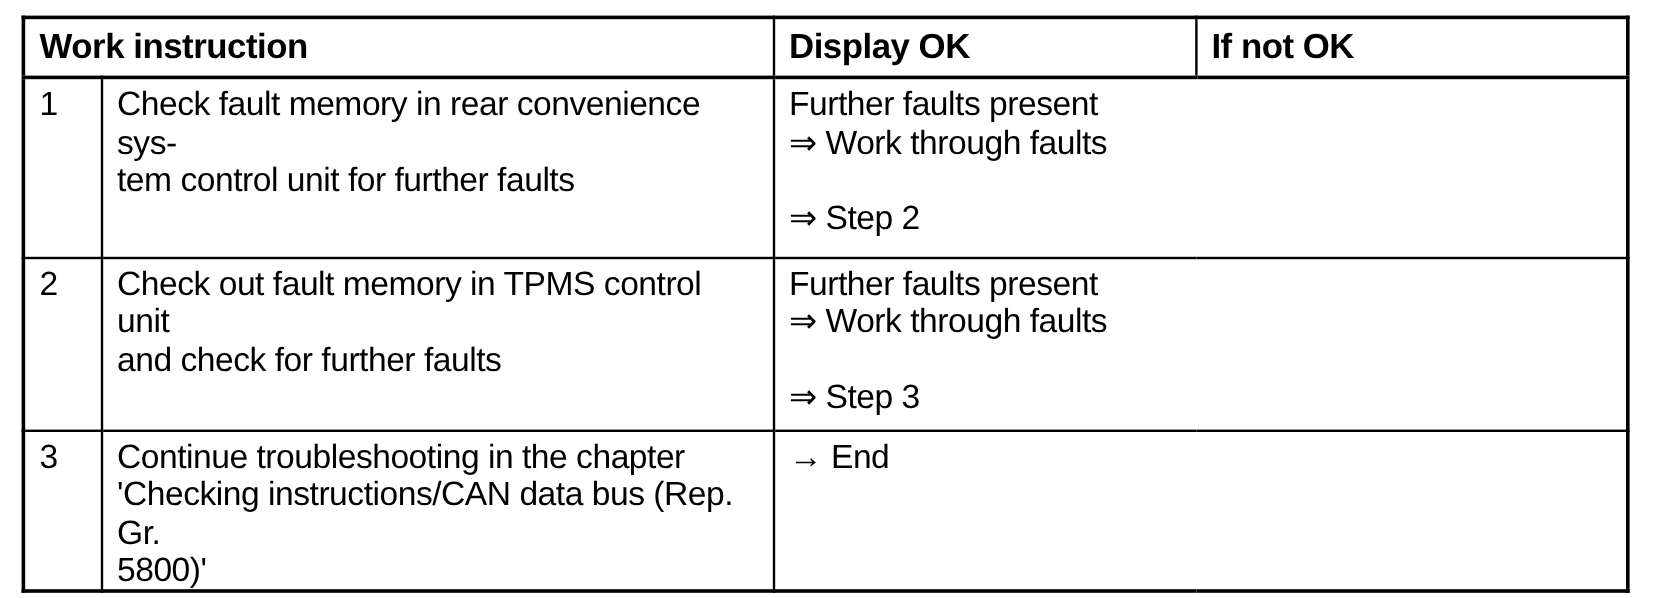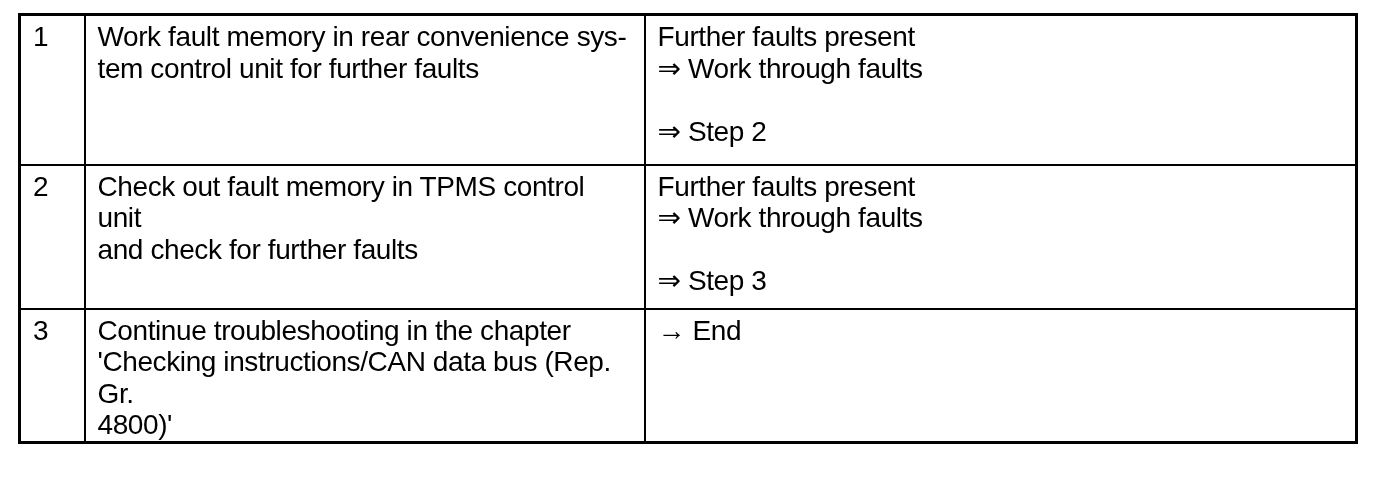--- a/index.html
+++ b/index.html
@@ -58,40 +58,45 @@
 
 <div class="page">
   <table class="work-table">
     <colgroup>
       <col style="width:65px">
       <col style="width:560px">
       <col style="width:352px">
       <col style="width:360px">
     </colgroup>
     <tbody>
+      <tr class="header-row">
+        <th colspan="2">Work instruction</th>
+        <th>Display OK</th>
+        <th>If not OK</th>
+      </tr>
       <tr class="body-row-1">
         <td class="step-cell">1</td>
-        <td>Work fault memory in rear convenience sys-
+        <td>Check fault memory in rear convenience sys-
 tem control unit for further faults</td>
         <td colspan="2">Further faults present
 ⇒ Work through faults
 
 ⇒ Step 2</td>
       </tr>
       <tr class="body-row-2">
         <td class="step-cell">2</td>
         <td>Check out fault memory in TPMS control unit
 and check for further faults</td>
         <td colspan="2">Further faults present
 ⇒ Work through faults
 
 ⇒ Step 3</td>
       </tr>
       <tr class="body-row-3">
         <td class="step-cell">3</td>
         <td>Continue troubleshooting in the chapter
 'Checking instructions/CAN data bus (Rep. Gr.
-4800)'</td>
+5800)'</td>
         <td colspan="2">→ End</td>
       </tr>
     </tbody>
   </table>
 </div>
 
 </body></html>

